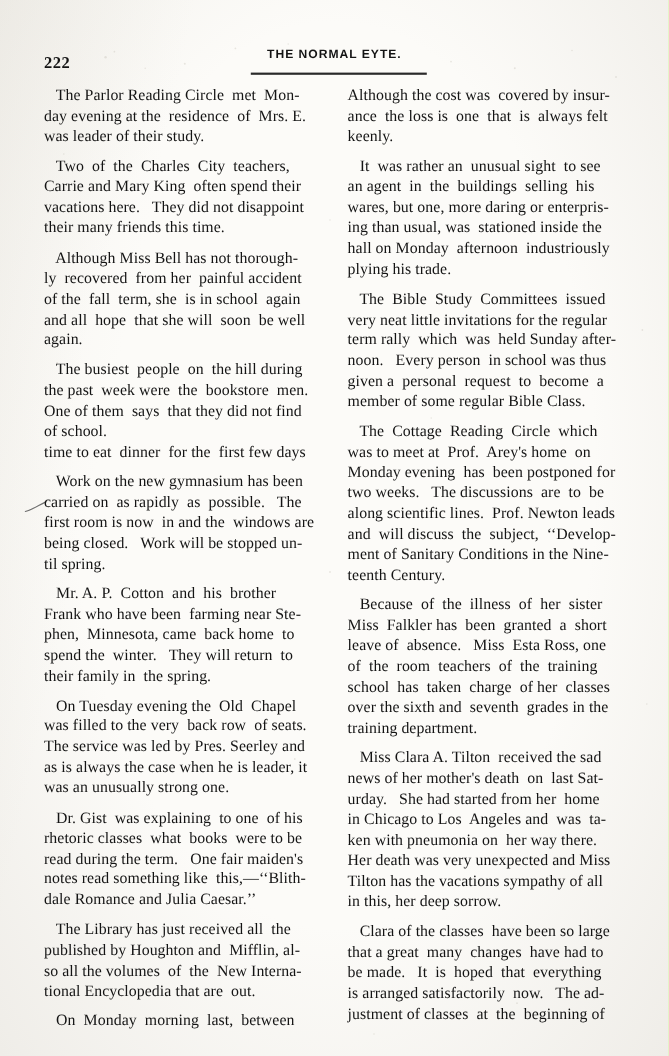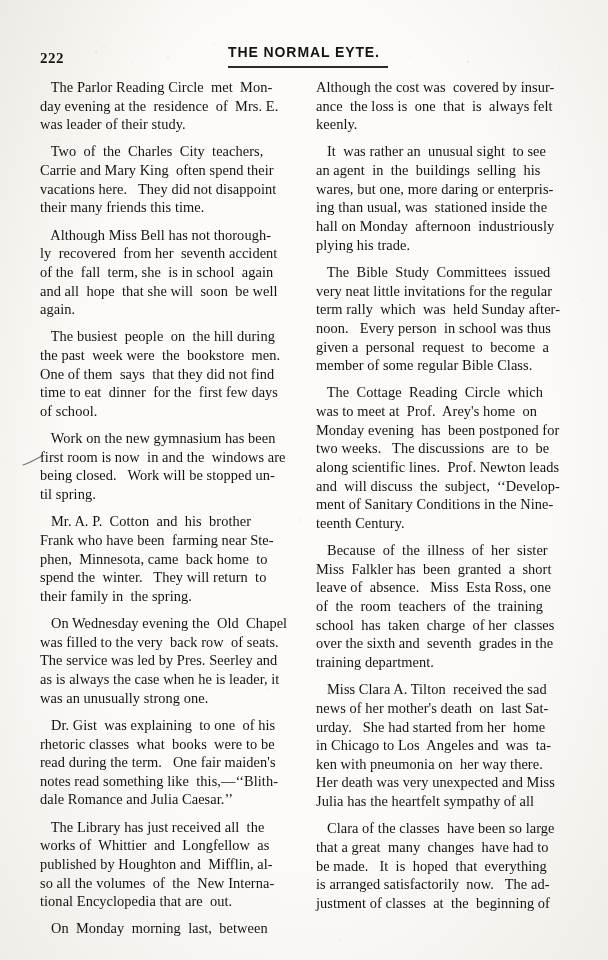--- a/index.html
+++ b/index.html
@@ -52,21 +52,21 @@
     font-weight: 700;
     letter-spacing: .5px;
     font-family: "Liberation Serif", "DejaVu Serif", serif;
   }
   .running-head {
     position: absolute;
     left: 0;
     right: 0;
     top: 0;
     text-align: center;
-    font-size: 14px;
+    font-size: 11px;
     font-weight: 700;
     letter-spacing: .9px;
     font-family: "Liberation Sans", "DejaVu Sans", sans-serif;
   }
   .head-rule {
     position: absolute;
     left: 228px;
     width: 160px;
     top: 22px;
     height: 2px;
@@ -163,62 +163,62 @@
           <span class="line">was leader of their study.</span>
         </p>
         <p class="para">
           <span class="line">   Two  of  the  Charles  City  teachers,</span>
           <span class="line">Carrie and Mary King  often spend their</span>
           <span class="line">vacations here.   They did not disappoint</span>
           <span class="line">their many friends this time.</span>
         </p>
         <p class="para">
           <span class="line">   Although Miss Bell has not thorough-</span>
-          <span class="line">ly  recovered  from her  seventh accident</span>
+          <span class="line">ly  recovered  from her  painful accident</span>
           <span class="line">of the  fall  term, she  is in school  again</span>
           <span class="line">and all  hope  that she will  soon  be well</span>
           <span class="line">again.</span>
         </p>
         <p class="para">
           <span class="line">   The busiest  people  on  the hill during</span>
           <span class="line">the past  week were  the  bookstore  men.</span>
           <span class="line">One of them  says  that they did not find</span>
+          <span class="line">of school.</span>
           <span class="line">time to eat  dinner  for the  first few days</span>
-          <span class="line">of school.</span>
         </p>
         <p class="para">
           <span class="line">   Work on the new gymnasium has been</span>
+          <span class="line">carried on  as rapidly  as  possible.   The</span>
           <span class="line">first room is now  in and the  windows are</span>
           <span class="line">being closed.   Work will be stopped un-</span>
           <span class="line">til spring.</span>
         </p>
         <p class="para">
           <span class="line">   Mr. A. P.  Cotton  and  his  brother</span>
           <span class="line">Frank who have been  farming near Ste-</span>
           <span class="line">phen,  Minnesota, came  back home  to</span>
           <span class="line">spend the  winter.   They will return  to</span>
           <span class="line">their family in  the spring.</span>
         </p>
         <p class="para">
-          <span class="line">   On Wednesday evening the  Old  Chapel</span>
+          <span class="line">   On Tuesday evening the  Old  Chapel</span>
           <span class="line">was filled to the very  back row  of seats.</span>
           <span class="line">The service was led by Pres. Seerley and</span>
           <span class="line">as is always the case when he is leader, it</span>
           <span class="line">was an unusually strong one.</span>
         </p>
         <p class="para">
           <span class="line">   Dr. Gist  was explaining  to one  of his</span>
           <span class="line">rhetoric classes  what  books  were to be</span>
           <span class="line">read during the term.   One fair maiden's</span>
           <span class="line">notes read something like  this,—‘‘Blith-</span>
           <span class="line">dale Romance and Julia Caesar.’’</span>
         </p>
         <p class="para">
           <span class="line">   The Library has just received all  the</span>
-          <span class="line">works of  Whittier  and  Longfellow  as</span>
           <span class="line">published by Houghton and  Mifflin, al-</span>
           <span class="line">so all the volumes  of  the  New Interna-</span>
           <span class="line">tional Encyclopedia that are  out.</span>
         </p>
         <p class="para">
           <span class="line">   On  Monday  morning  last,  between</span>
         </p>
       </div>
     <div class="col right" id="col-right">
         <p class="para">
@@ -261,21 +261,22 @@
           <span class="line">over the sixth and  seventh  grades in the</span>
           <span class="line">training department.</span>
         </p>
         <p class="para">
           <span class="line">   Miss Clara A. Tilton  received the sad</span>
           <span class="line">news of her mother's death  on  last Sat-</span>
           <span class="line">urday.   She had started from her  home</span>
           <span class="line">in Chicago to Los  Angeles and  was  ta-</span>
           <span class="line">ken with pneumonia on  her way there.</span>
           <span class="line">Her death was very unexpected and Miss</span>
-          <span class="line">Julia has the heartfelt sympathy of all</span>
+          <span class="line">Tilton has the vacations sympathy of all</span>
+          <span class="line">in this, her deep sorrow.</span>
         </p>
         <p class="para">
           <span class="line">   Clara of the classes  have been so large</span>
           <span class="line">that a great  many  changes  have had to</span>
           <span class="line">be made.   It  is  hoped  that  everything</span>
           <span class="line">is arranged satisfactorily  now.   The ad-</span>
           <span class="line">justment of classes  at  the  beginning of</span>
         </p>
       </div>
   </div>

